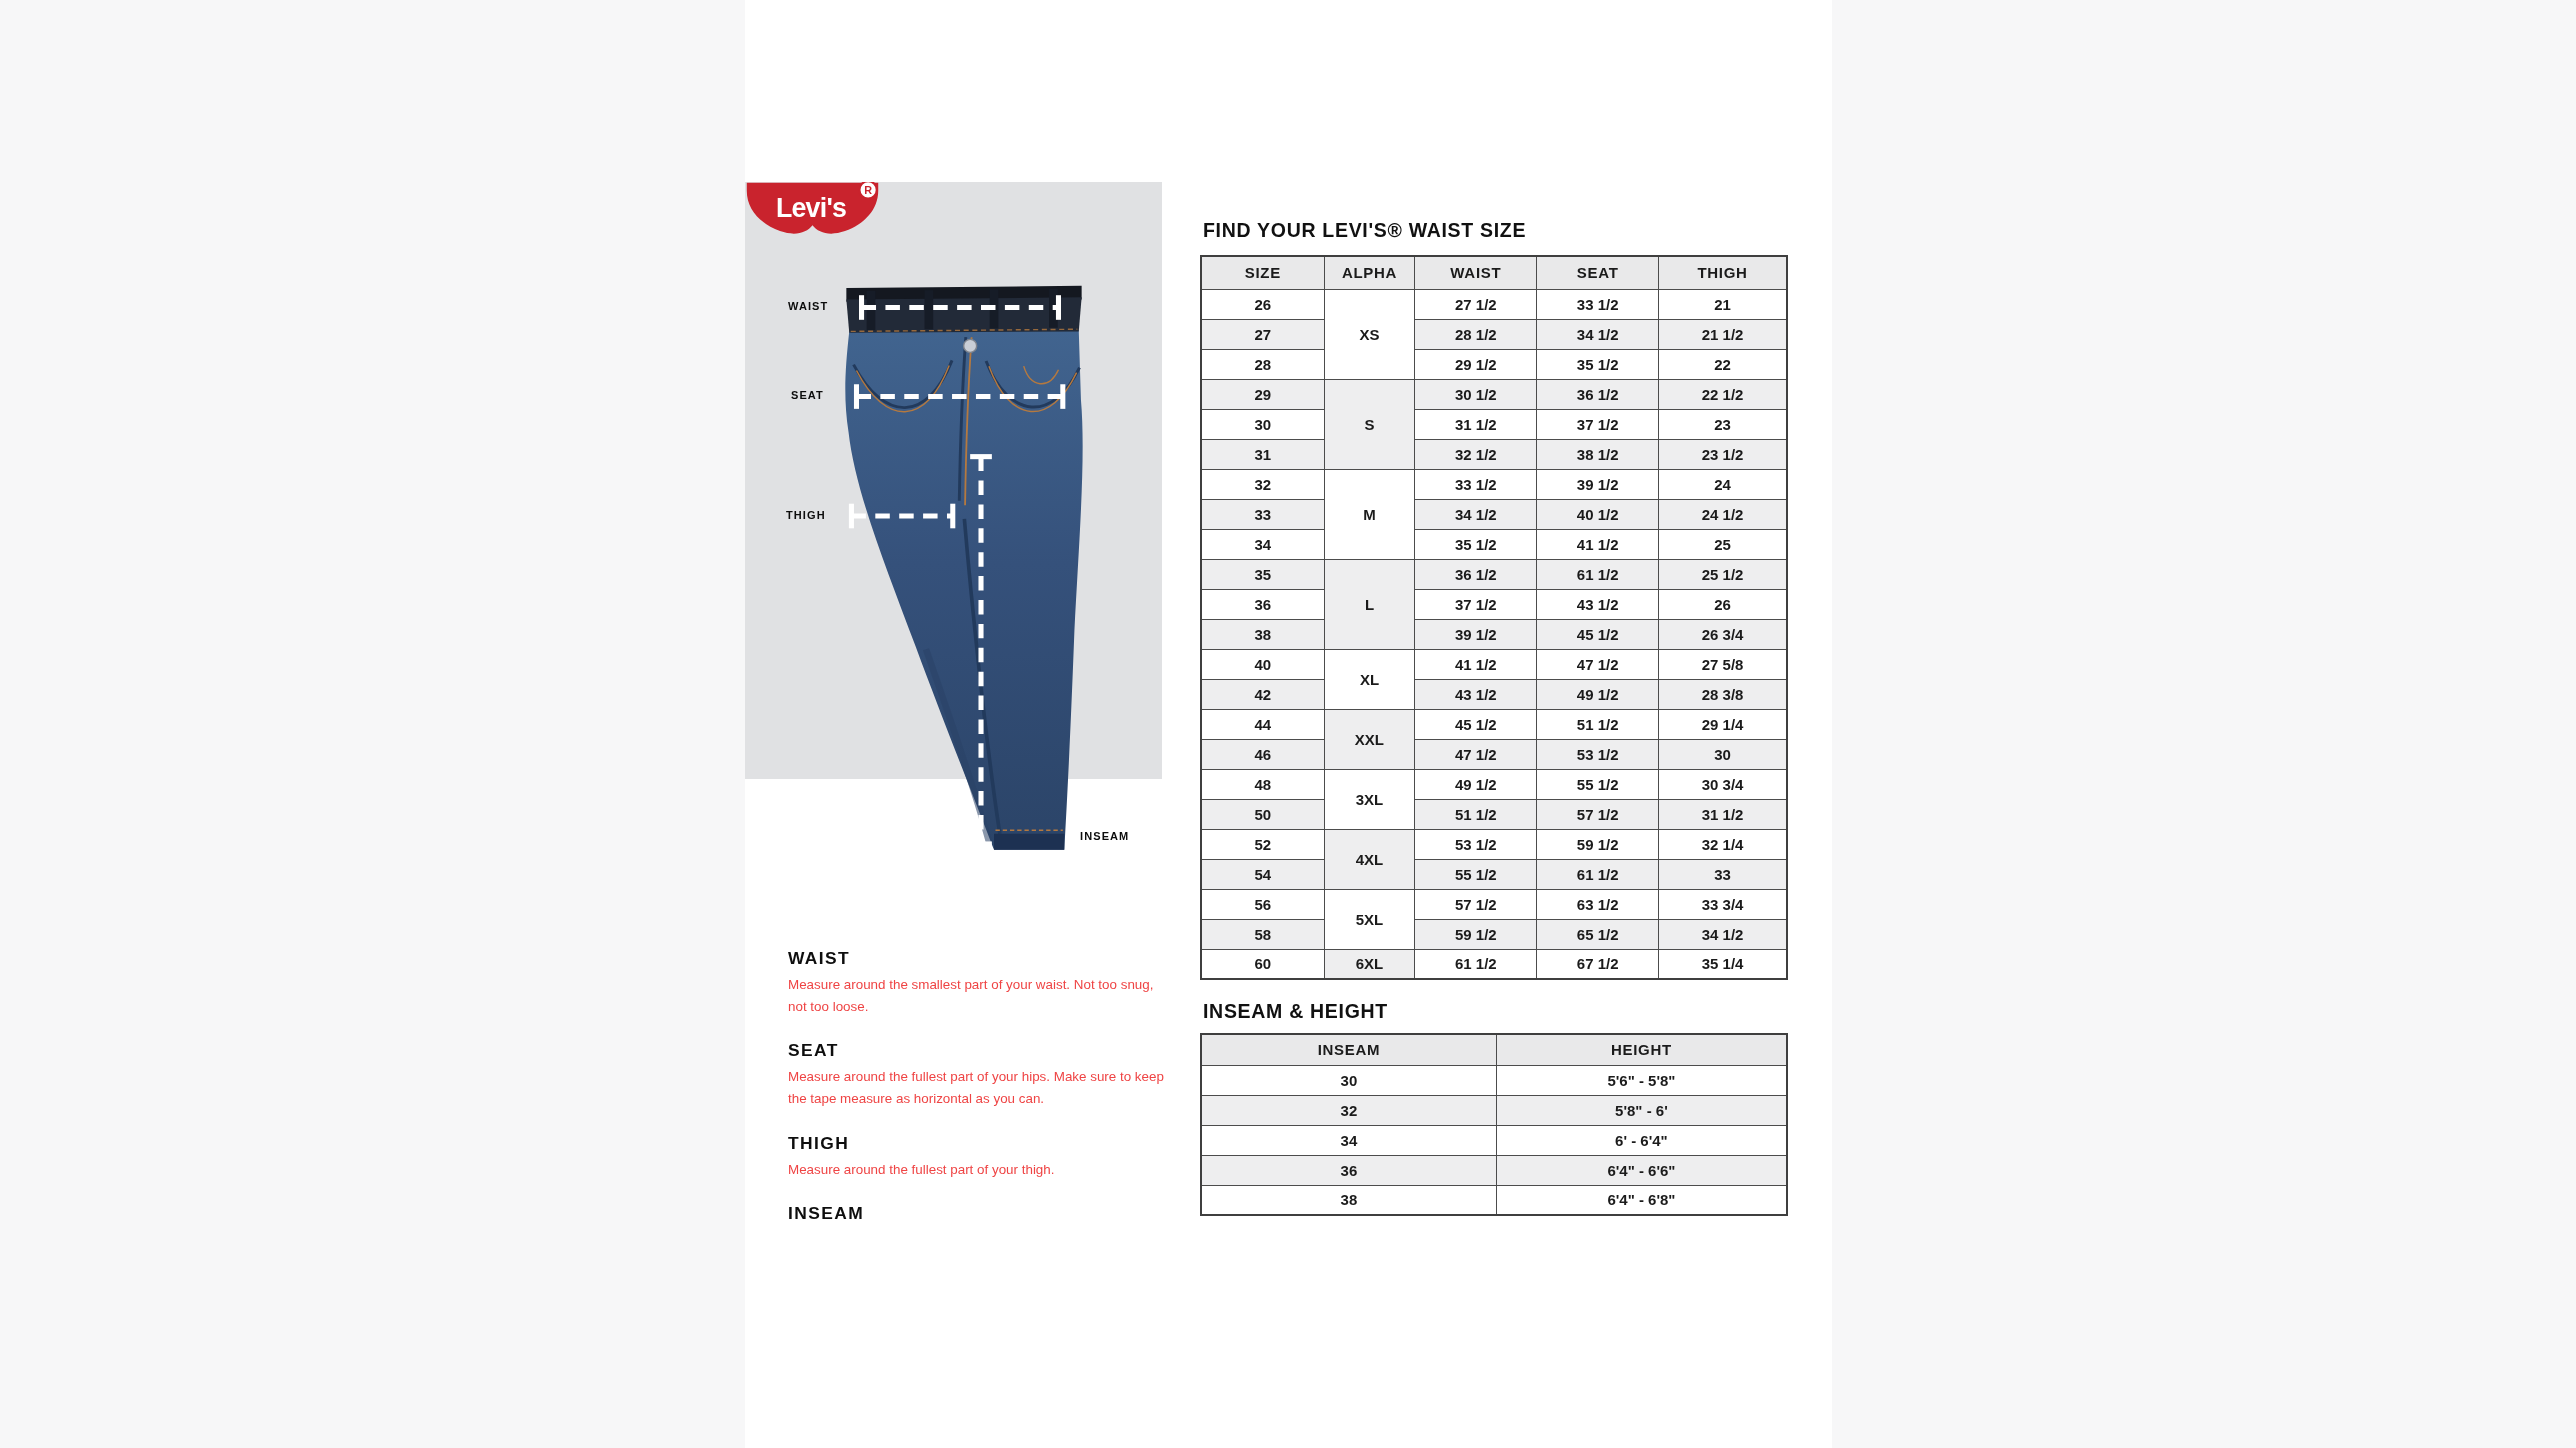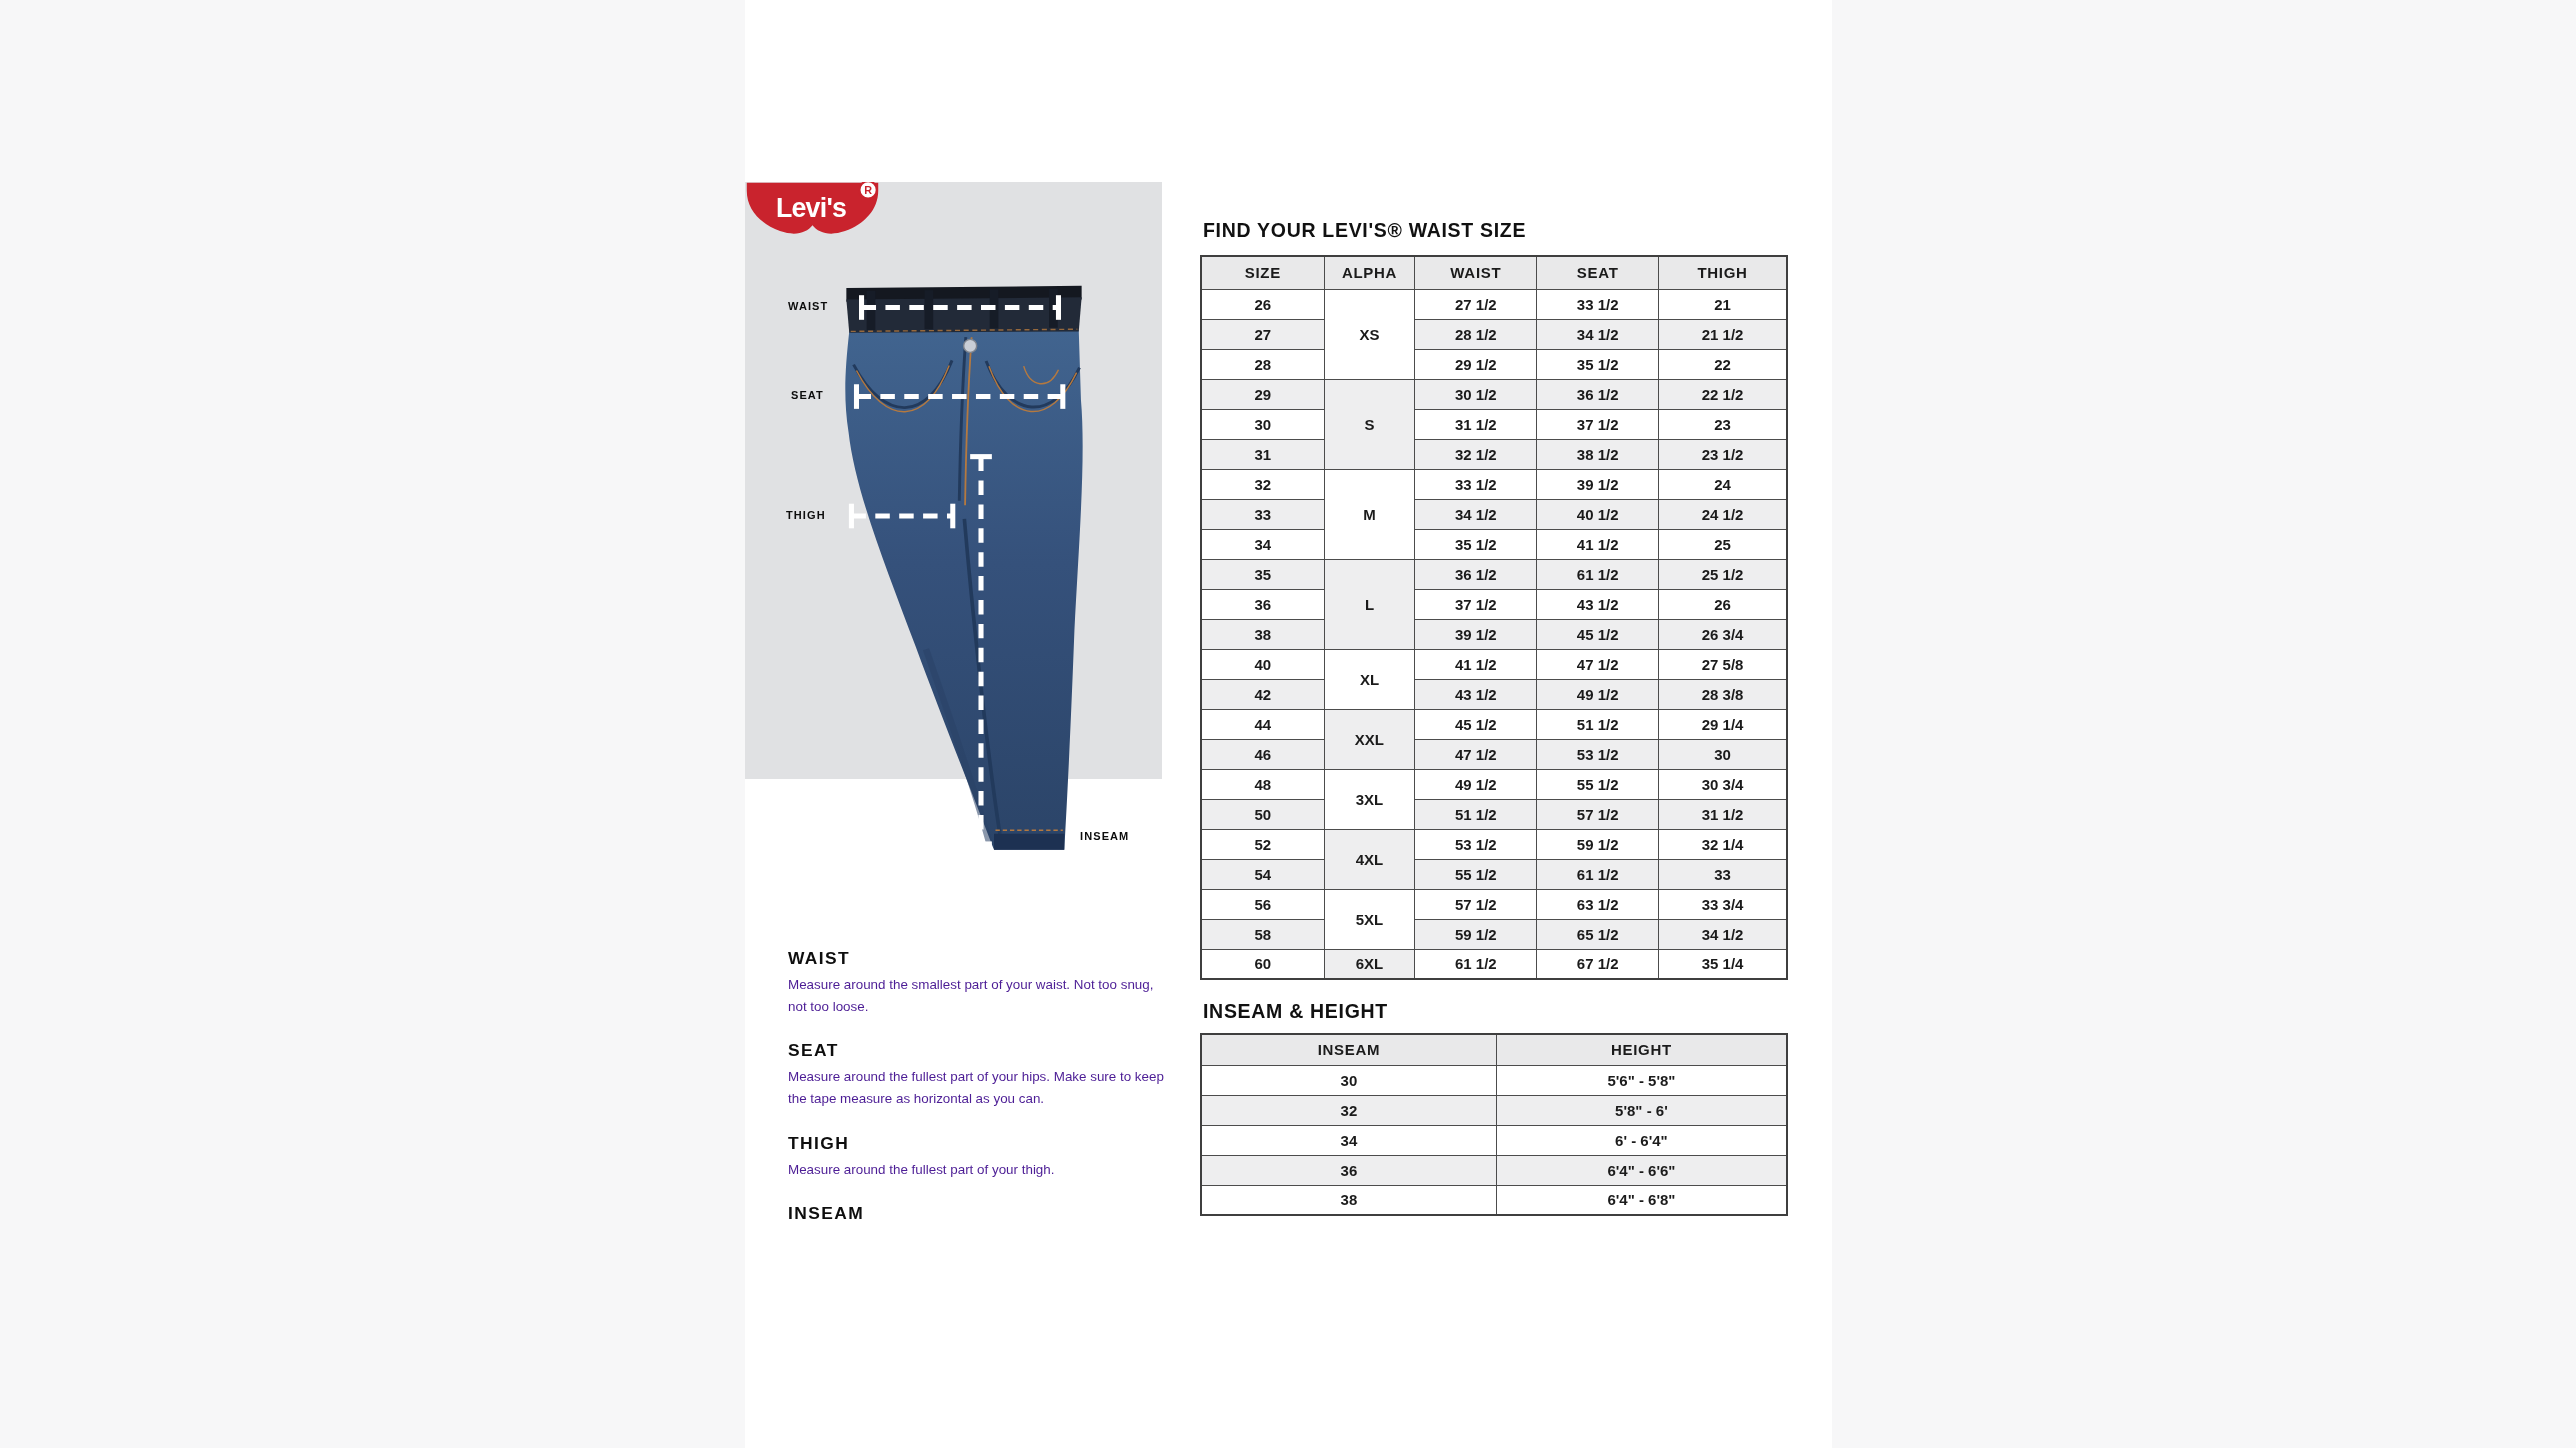--- a/index.html
+++ b/index.html
@@ -26,21 +26,21 @@
         font-size:15px;font-weight:bold;color:#1b1b1b;padding:0;background:#fff;}
   th{background:#e9e9ea;letter-spacing:0.7px;}
   td.stripe{background:#eeeeef;}
   .size-table tr{height:30px;}
   .size-table tr.head{height:33px;padding-left:32px;}
   .inseam-table tr{height:30px;}
   .inseam-table tr.head{height:31px;}
 
   .guide{position:absolute;left:788px;top:948px;width:376px;}
   .guide h3{margin:0 0 5px 0;font-size:17.4px;font-weight:bold;letter-spacing:1.4px;color:#0e0e0e;}
-  .guide p{margin:0 0 22.4px 0;font-size:13.4px;line-height:22px;color:#4c1d95;}
+  .guide p{margin:0 0 22.4px 0;font-size:13.4px;line-height:22px;color:#ef4444;}
 </style>
 </head>
 <body>
 
 <div class="canvas">
   <div class="white-col"></div>
 
   <div class="jeans-box">
 
     <svg class="logo" viewBox="0 0 186 90">

